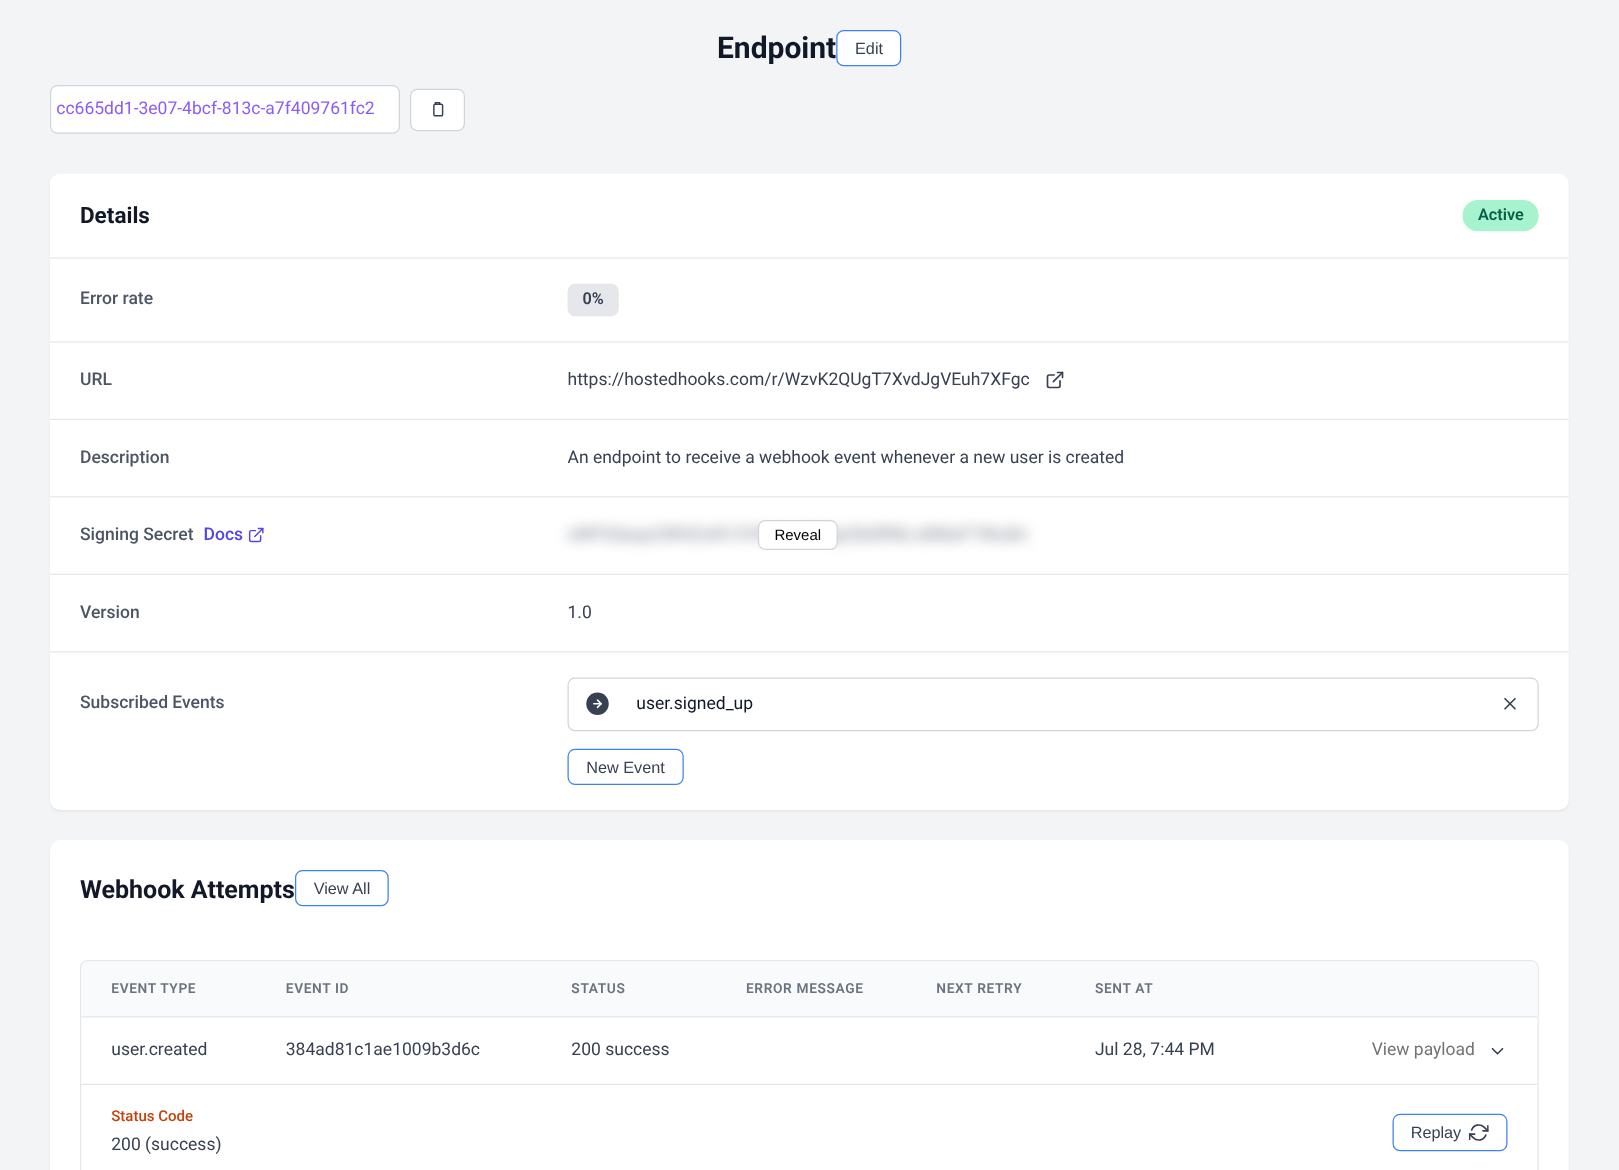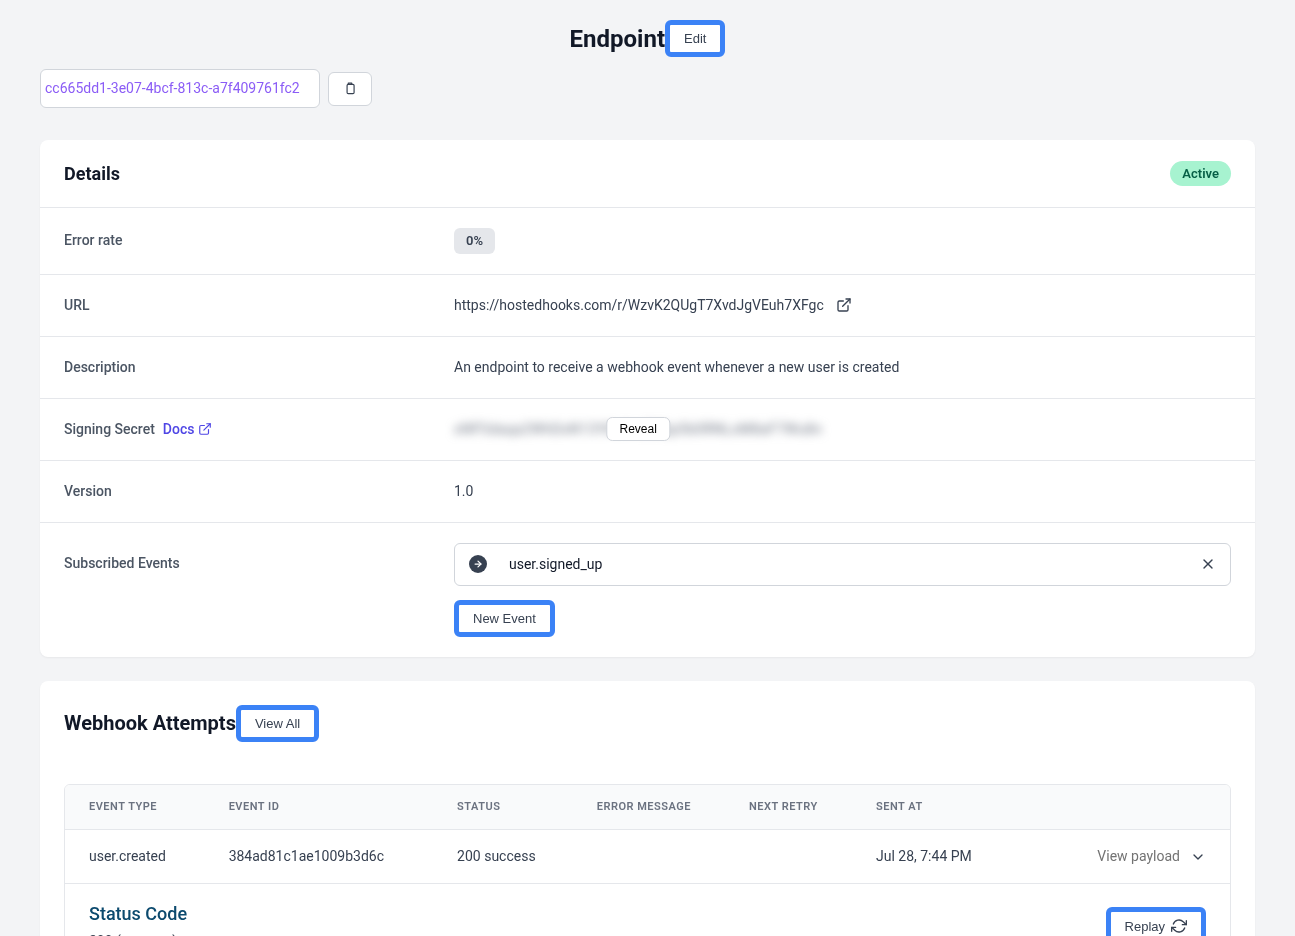--- a/index.html
+++ b/index.html
@@ -23,21 +23,21 @@
   align-items: center;
   margin-bottom: 12px;
 }
 .page-title {
   font-size: 24px;
   font-weight: 700;
   color: #111827;
 }
 .btn {
   background: #fff;
-  border: 5px solid #3b82f6;
+  border: 1px solid #3b82f6;
   border-radius: 6px;
   padding: 6px 14px;
   font-size: 13px;
   font-weight: 500;
   color: #374151;
   cursor: pointer;
   display: inline-flex;
   align-items: center;
   gap: 6px;
 }
@@ -248,23 +248,23 @@
   display: flex;
   justify-content: space-between;
   align-items: center;
 }
 .status-code-block {
   display: flex;
   flex-direction: column;
   gap: 4px;
 }
 .status-code-label {
-  color: #0c4a6e;
+  color: #c2410c;
   font-weight: 500;
-  font-size: 18px;
+  font-size: 12px;
 }
 .status-code-value {
   color: #374151;
   font-size: 14px;
 }
 .view-payload {
   display: flex;
   align-items: center;
   gap: 10px;
   justify-content: flex-end;

